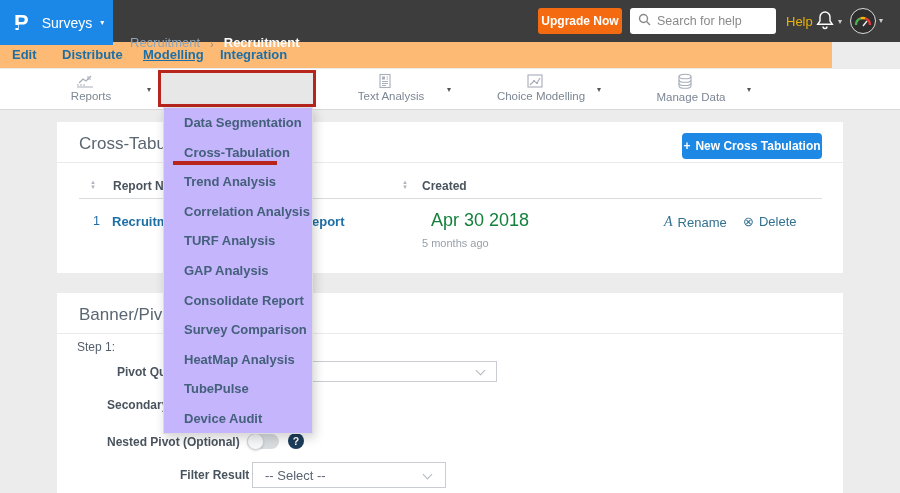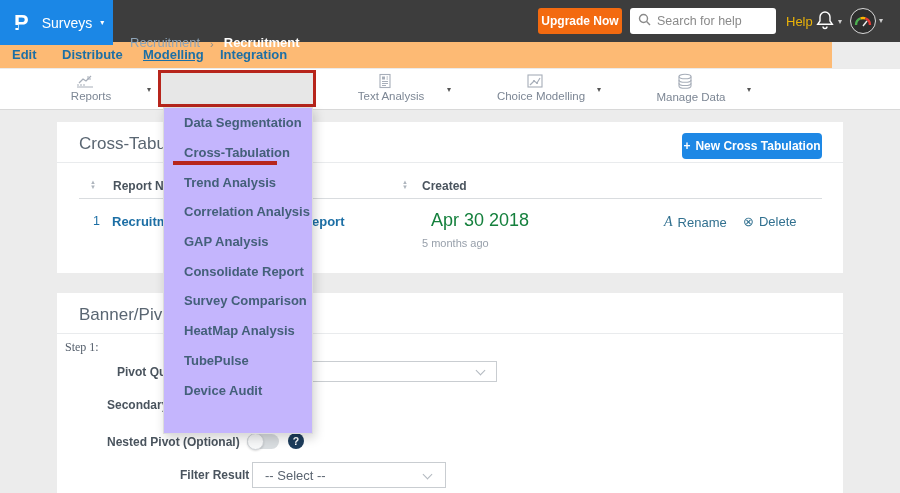--- a/index.html
+++ b/index.html
@@ -70,21 +70,21 @@
   .th { position:absolute; font-size:12px; font-weight:700; color:#4a545e; }
   #header-underline { position:absolute; left:22px; top:76px; width:743px; height:1px; background:#d9dcdf; }
   .row-index { position:absolute; left:36px; top:92px; font-size:12.5px; color:#1d6fa5; }
   .row-link { position:absolute; top:92px; font-size:13px; font-weight:600; color:#1d6fa5; cursor:pointer; }
   #row-date { position:absolute; left:365px; top:88px; font-size:18px; color:#15803d;margin-left:9px; }
   #row-ago { position:absolute; left:365px; top:104px; font-size:11px; color:#98a0ab;margin-top:11px; }
   .row-action { position:absolute; top:92px; font-size:13px; color:#31708f; cursor:pointer; display:flex; align-items:center; gap:5px; }
   .rename-glyph { font-family:"Liberation Serif", serif; font-style:italic; font-size:14px; }
   .delete-glyph { font-size:13px; }
   
-  #step-label { position:absolute; left:8px; top:47px; font-size:12px; color:#545e6b;font-family:Liberation Serif, serif; }
+  #step-label { position:absolute; left:20px; top:47px; font-size:12px; color:#545e6b; }
   .form-label { position:absolute; font-size:12px; font-weight:700; color:#4a545e; white-space:nowrap; }
   .select-box { position:absolute; background:#fff; border:1px solid #c9cdd1; cursor:pointer; }
   .chev { position:absolute; width:7px; height:7px; border-right:1.5px solid #b2b8bf; border-bottom:1.5px solid #b2b8bf; transform:rotate(45deg); }
   #select-pivot { left:208px; top:68px; width:232px; height:21px; }
   #select-pivot .chev { right:12px; top:5px; }
   #toggle { position:absolute; left:190px; top:141px; width:32px; height:15px; background:#d9dde0; border-radius:8px; cursor:pointer; }
   #toggle .knob { position:absolute; left:0px; top:-1px; width:17px; height:17px; border-radius:50%; background:#f7f8f9; border:1px solid #cfd3d7; box-shadow:0 1px 2px rgba(0,0,0,0.15); }
   #q-icon { position:absolute; left:231px; top:140px; width:16px; height:16px; border-radius:50%; background:#1d3d5c;
     color:#fff; font-size:10.5px; font-weight:700; display:flex; align-items:center; justify-content:center; cursor:pointer; }
   #select-filter { left:195px; top:169px; width:194px; height:26px; display:flex; align-items:center; padding-left:12px;
@@ -287,20 +287,21 @@
       <span>-- Select --</span>
       <span class="chev"></span>
     </div>
   </div>
 
   <div id="dropdown-menu">
     <div class="menu-item">Data Segmentation</div>
     <div class="menu-item">Cross-Tabulation</div>
     <div class="menu-item">Trend Analysis</div>
     <div class="menu-item">Correlation Analysis</div>
+    <div class="menu-item">TURF Analysis</div>
     <div class="menu-item">GAP Analysis</div>
     <div class="menu-item">Consolidate Report</div>
     <div class="menu-item">Survey Comparison</div>
     <div class="menu-item">HeatMap Analysis</div>
     <div class="menu-item">TubePulse</div>
     <div class="menu-item">Device Audit</div>
     <div id="menu-underline"></div>
   </div>
 
 </div>

